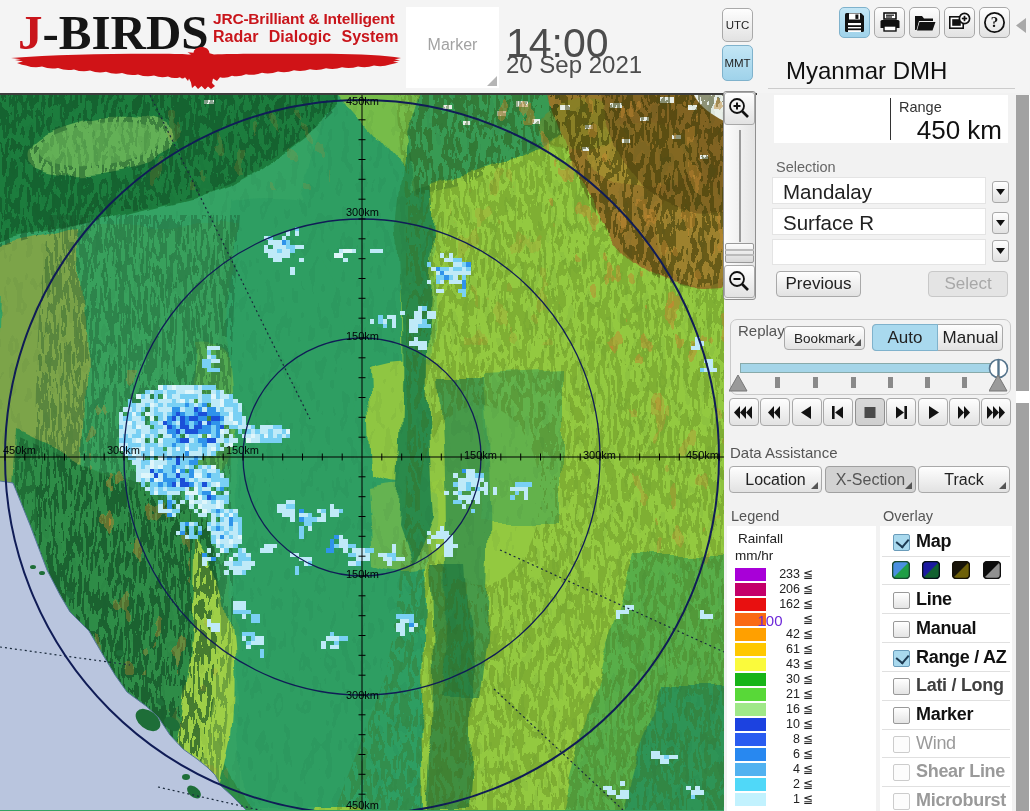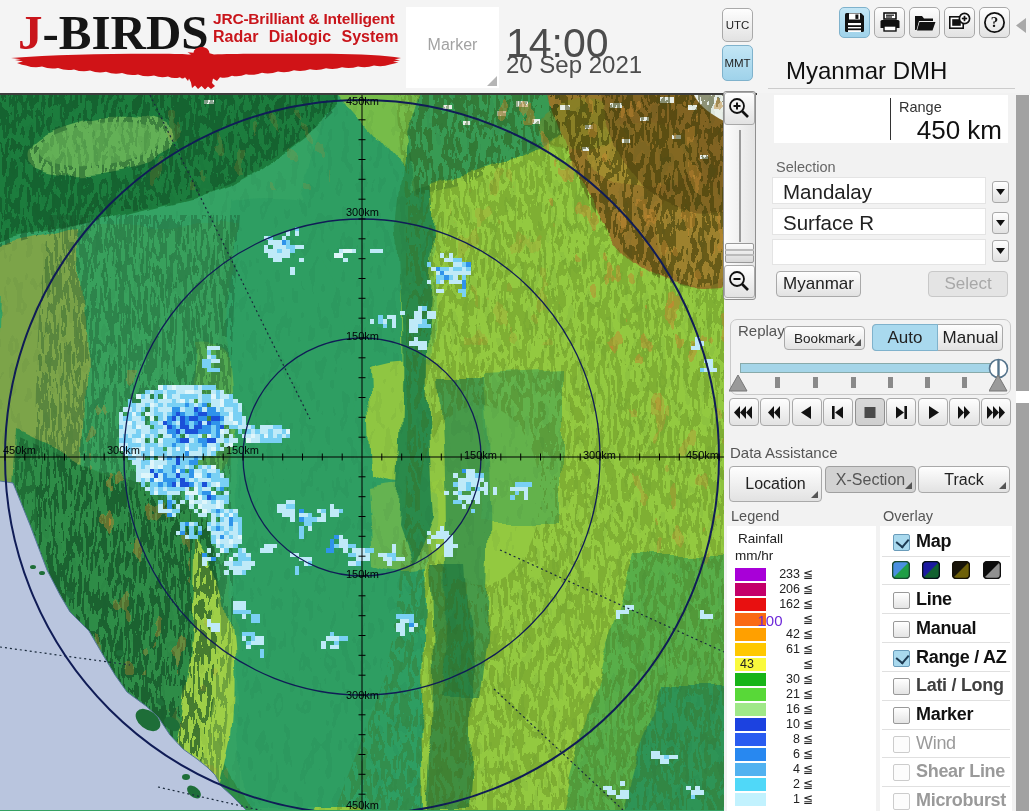--- a/index.html
+++ b/index.html
@@ -1709,21 +1709,21 @@
 <div class="abs btn" style="left:992px;top:212px;width:17px;height:22px;border-radius:3px">
     <svg width="9" height="6">
       <polygon points="0,0 9,0 4.5,6" fill="#111"></polygon>
     </svg>
   </div>
 <div class="abs btn" style="left:992px;top:240px;width:17px;height:22px;border-radius:3px">
     <svg width="9" height="6">
       <polygon points="0,0 9,0 4.5,6" fill="#111"></polygon>
     </svg>
   </div>
-<div class="abs btn" style="left:776px;top:271px;width:85px;height:26px;font-size:17px">Myanmar</div>
+<div class="abs btn" style="left:776px;top:271px;width:85px;height:26px;font-size:17px">Previous</div>
 <div class="abs" style="left:928px;top:271px;width:80px;height:26px;background:#e4e4e4;border:1px solid #c8c8c8;border-radius:4px;display:flex;align-items:center;justify-content:center;font-size:17px;color:#a8a8a8">Select</div>
 
 <div class="abs" style="left:730px;top:319px;width:281px;height:76px;border:1px solid #c9c9c9;border-radius:7px"></div>
 <div class="abs" style="left:736px;top:322px;font-size:15px;color:#555;background:#f2f2f2;padding:0 2px">Replay</div>
 <div class="abs btn corner" style="left:784px;top:326px;width:81px;height:24px;font-size:13.5px">Bookmark</div>
 <div class="abs" style="left:872px;top:324px;width:131px;height:27px;background:linear-gradient(#fdfdfd,#e2e2e2);border:1px solid #a9a9a9;border-radius:4px"></div>
 <div class="abs" style="left:872px;top:324px;width:66px;height:27px;background:#a9d9ee;border:1px solid #7fb2cc;border-radius:4px 0 0 4px;display:flex;align-items:center;justify-content:center;font-size:17px;color:#222">Auto</div>
 <div class="abs" style="left:938px;top:324px;width:65px;height:27px;display:flex;align-items:center;justify-content:center;font-size:17px;color:#222">Manual</div>
 <div class="abs" style="left:740px;top:363px;width:257px;height:10px;background:#a5d5e8;border:1px solid #8aa"></div>
 <svg class="abs" style="left:988px;top:358px" width="21" height="21">
@@ -1790,21 +1790,21 @@
   </div>
 <div class="abs btn" style="left:980.9px;top:398px;width:30.2px;height:28px;">
     <svg width="22" height="15" viewBox="0 0 22 15">
       <polygon points="2,1 2,14 8,7.5" fill="#111"></polygon>
       <polygon points="8,1 8,14 14,7.5" fill="#111"></polygon>
       <polygon points="14,1 14,14 20,7.5" fill="#111"></polygon>
     </svg>
   </div>
 
 <div class="abs" style="left:730px;top:444px;font-size:15px;color:#555">Data Assistance</div>
-<div class="abs btn corner" style="left:729px;top:466px;width:93px;height:36px;font-size:16px">Location</div>
+<div class="abs btn corner" style="left:729px;top:466px;width:93px;height:27px;font-size:16px">Location</div>
 <div class="abs corner" style="left:825px;top:466px;width:91px;height:27px;background:#d2d2d2;border:1px solid #a0a0a0;border-radius:4px;display:flex;align-items:center;justify-content:center;font-size:16px;color:#555">X-Section</div>
 <div class="abs btn corner" style="left:918px;top:466px;width:92px;height:27px;font-size:16px">Track</div>
 
 <div class="abs" style="left:731px;top:508px;font-size:14.5px;color:#555">Legend</div>
 <div class="abs" style="left:727px;top:526px;width:149px;height:285px;background:#fff"></div>
 <div class="abs" style="left:738px;top:531px;font-size:13.5px;color:#222">Rainfall</div>
 <div class="abs" style="left:735px;top:548px;font-size:13.5px;color:#222">mm/hr</div>
 <div class="abs" style="left:735px;top:568.0px;width:31px;height:12.6px;background:#a800d8"></div>
 <div class="abs" style="left:740px;top:567.0px;width:60px;text-align:right;font-size:12.5px;color:#222">233</div>
 <div class="abs" style="left:803px;top:567.0px;font-size:12px;color:#222">≦</div>
@@ -1817,21 +1817,21 @@
 <div class="abs" style="left:735px;top:613.0px;width:31px;height:12.6px;background:#fa6a14"></div>
 <div class="abs" style="left:740px;top:612.0px;width:60px;text-align:center;font-size:15px;color:#6d28d9">100</div>
 <div class="abs" style="left:803px;top:612.0px;font-size:12px;color:#222">≦</div>
 <div class="abs" style="left:735px;top:628.0px;width:31px;height:12.6px;background:#ffa000"></div>
 <div class="abs" style="left:740px;top:627.0px;width:60px;text-align:right;font-size:12.5px;color:#222">42</div>
 <div class="abs" style="left:803px;top:627.0px;font-size:12px;color:#222">≦</div>
 <div class="abs" style="left:735px;top:643.0px;width:31px;height:12.6px;background:#ffc800"></div>
 <div class="abs" style="left:740px;top:642.0px;width:60px;text-align:right;font-size:12.5px;color:#222">61</div>
 <div class="abs" style="left:803px;top:642.0px;font-size:12px;color:#222">≦</div>
 <div class="abs" style="left:735px;top:658.0px;width:31px;height:12.6px;background:#fafa3c"></div>
-<div class="abs" style="left:740px;top:657.0px;width:60px;text-align:left;font-size:12.5px;color:#222">43</div>
+<div class="abs" style="left:740px;top:657.0px;width:60px;text-align:right;font-size:12.5px;color:#222">43</div>
 <div class="abs" style="left:803px;top:657.0px;font-size:12px;color:#222">≦</div>
 <div class="abs" style="left:735px;top:673.0px;width:31px;height:12.6px;background:#18b418"></div>
 <div class="abs" style="left:740px;top:672.0px;width:60px;text-align:right;font-size:12.5px;color:#222">30</div>
 <div class="abs" style="left:803px;top:672.0px;font-size:12px;color:#222">≦</div>
 <div class="abs" style="left:735px;top:688.0px;width:31px;height:12.6px;background:#58d838"></div>
 <div class="abs" style="left:740px;top:687.0px;width:60px;text-align:right;font-size:12.5px;color:#222">21</div>
 <div class="abs" style="left:803px;top:687.0px;font-size:12px;color:#222">≦</div>
 <div class="abs" style="left:735px;top:703.0px;width:31px;height:12.6px;background:#a0e888"></div>
 <div class="abs" style="left:740px;top:702.0px;width:60px;text-align:right;font-size:12.5px;color:#222">16</div>
 <div class="abs" style="left:803px;top:702.0px;font-size:12px;color:#222">≦</div>

